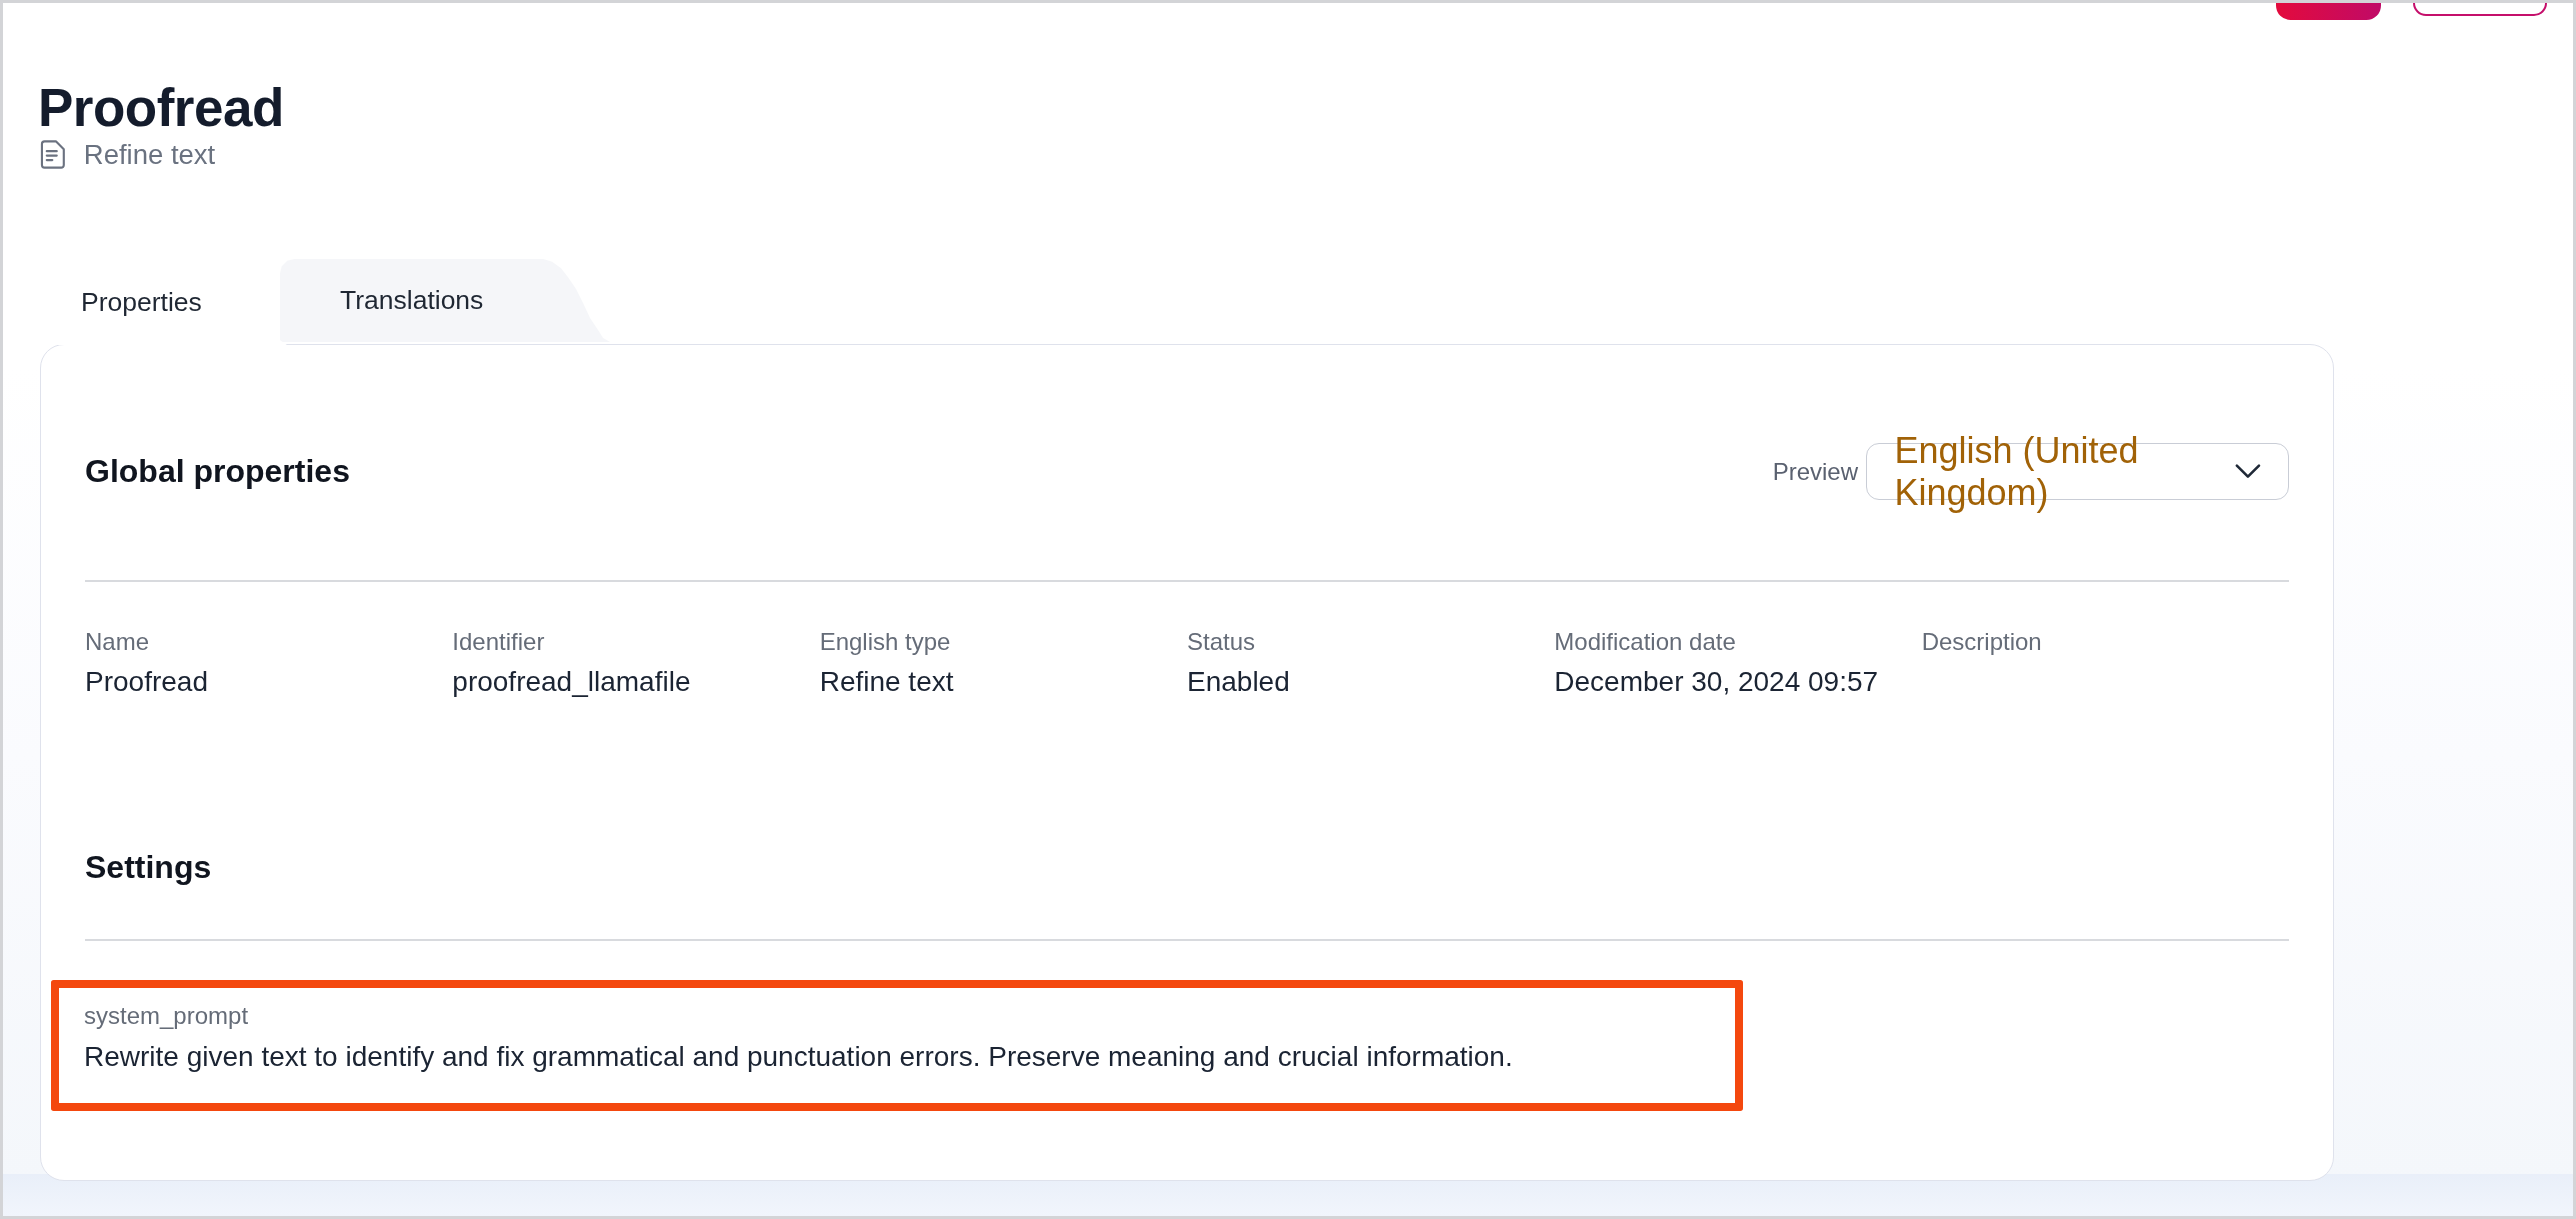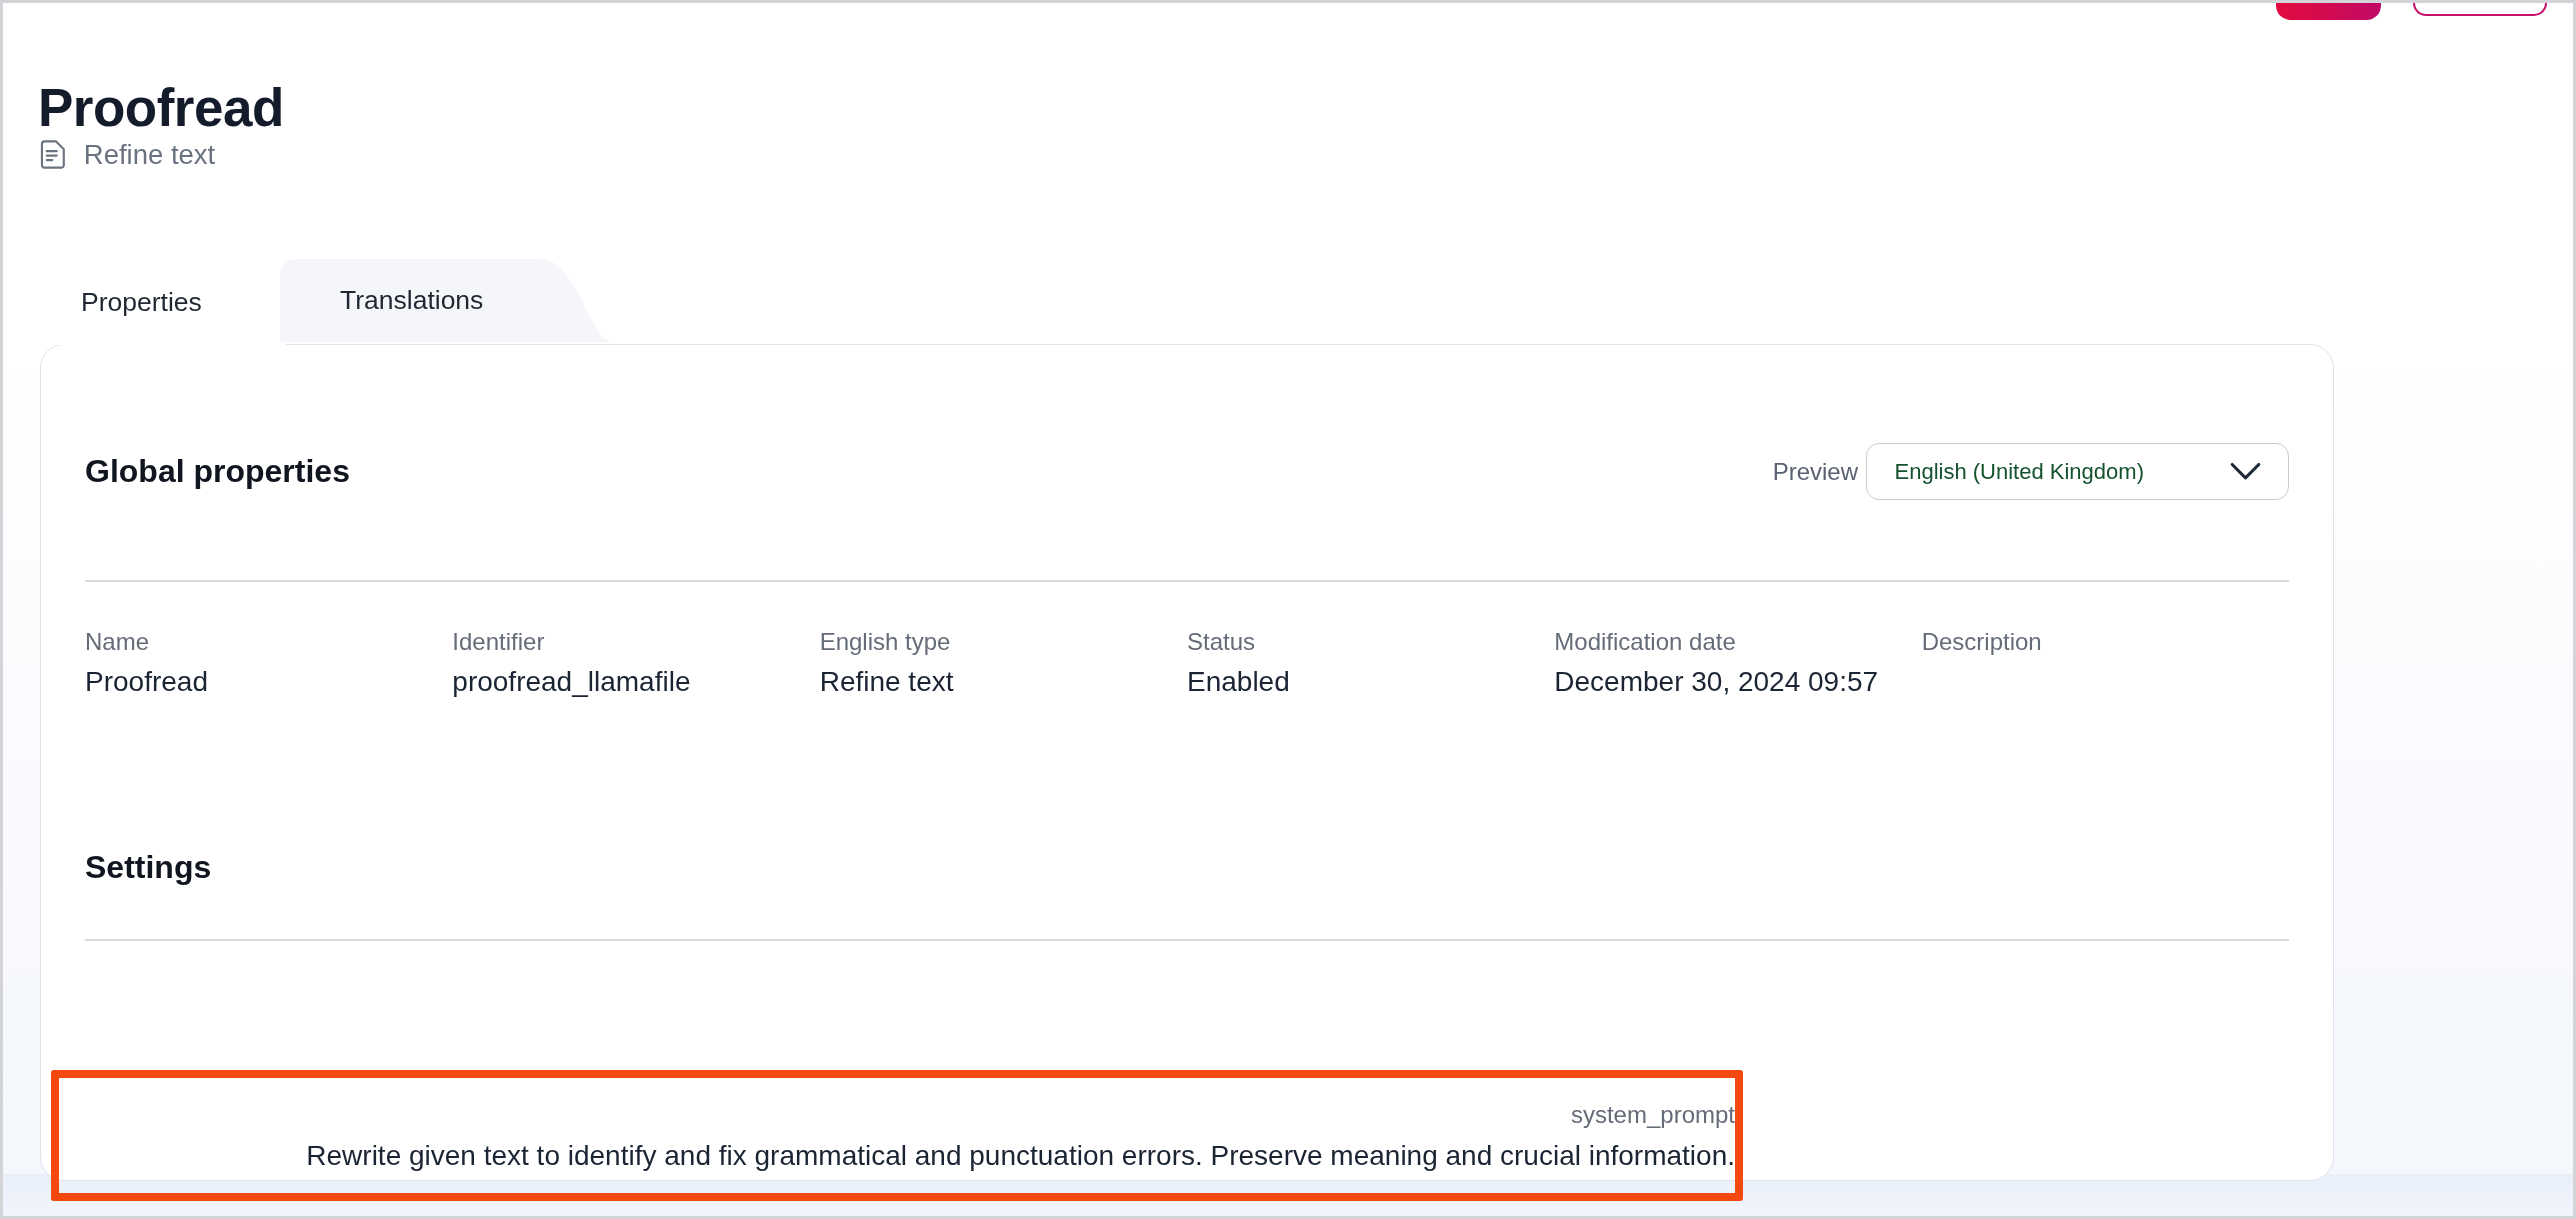--- a/index.html
+++ b/index.html
@@ -60,42 +60,42 @@
   .section-header-row{
     margin-top:97px;display:flex;align-items:center;justify-content:space-between;height:59px;
   }
   .section-heading{font-size:32px;font-weight:700;color:#10151f;margin:0;}
   .preview-group{display:flex;align-items:center;gap:8px;}
   .preview-label{font-size:24px;color:#5a6170;}
   .select-box{
     width:423px;height:57px;border:1.8px solid #c9cdd6;border-radius:13px;background:#fff;
     display:flex;align-items:center;padding:0 27.5px;cursor:pointer;
   }
-  .select-value{font-size:22px;color:#14532d;}
+  .select-value{font-size:36px;color:#a16207;}
   .chevron{margin-left:auto;display:block;}
 
   .divider{height:1.8px;background:#d8dade;border:none;margin:0;}
   .divider-1{margin-top:79px;}
   .divider-2{margin-top:53px;}
 
   .field-grid{
     margin-top:46px;
     display:grid;grid-template-columns:repeat(6,1fr);
     row-gap:51px;
   }
   .field-label{font-size:24px;color:#656c78;line-height:27.5px;}
   .field-value{font-size:28px;color:#1b2433;line-height:35px;margin-top:9.2px;min-height:35px;}
 
   .settings-heading{margin-top:99px;font-size:32px;font-weight:700;color:#10151f;}
 
   
   .highlight-box{
-    position:absolute;left:48px;top:1067px;width:1692px;height:131px;
+    position:absolute;left:48px;top:977px;width:1692px;height:131px;
     border:8.2px solid #f4480e;border-radius:2.7px;background:transparent;
-    z-index:5;padding:23px 0 0 25px;text-align:right;
+    z-index:5;padding:14px 0 0 25px;
   }
 
   
   .footer-band{
     position:absolute;left:0;right:0;bottom:0;height:42px;
     background:linear-gradient(180deg,#e9eff9 0%,#f1f5fc 100%);
     z-index:0;
   }
 </style>
 </head>

